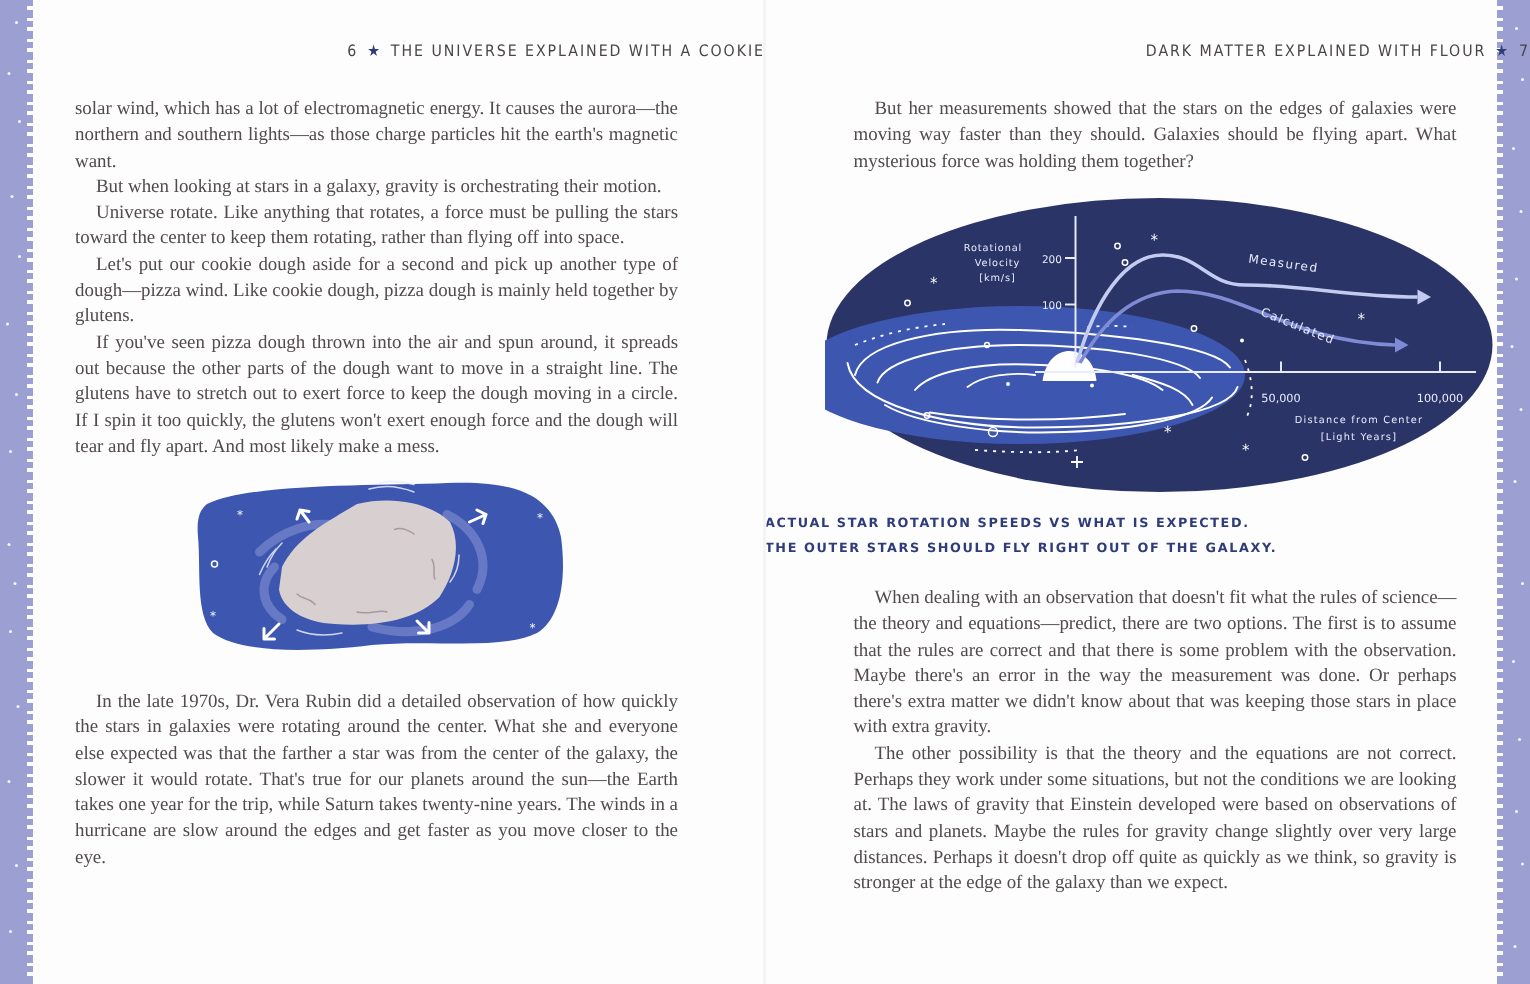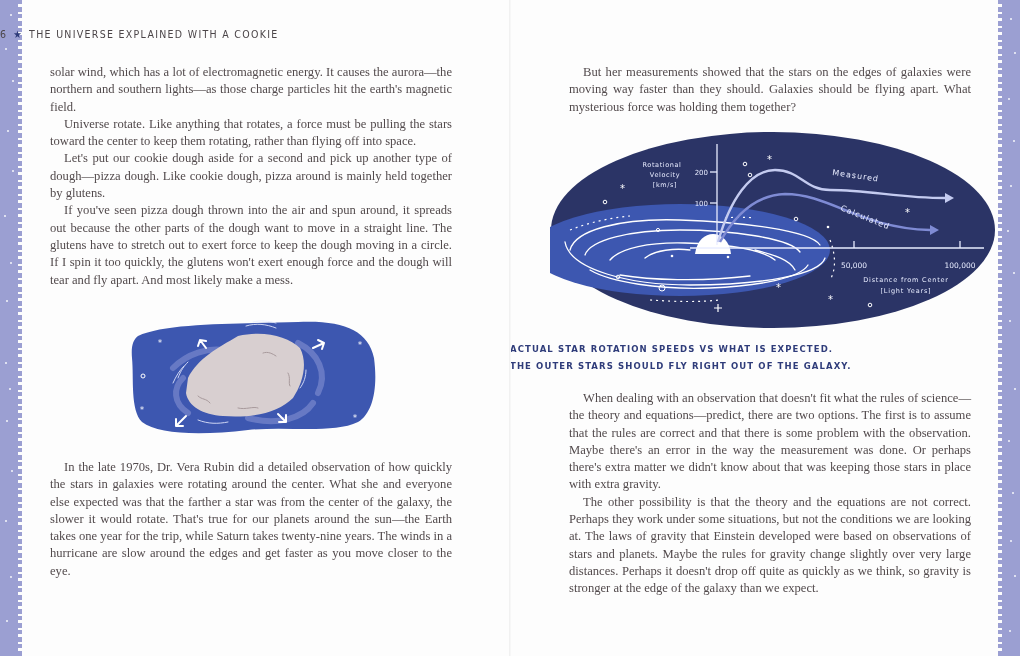--- a/index.html
+++ b/index.html
@@ -14,21 +14,21 @@
     .edge-right { right: 0; }
     .edge::before {
       content: ""; position: absolute; top: 0; bottom: 0; width: 5px;
       background: repeating-linear-gradient(180deg, #9b9fd2 0 4px, transparent 4px 7px, #9b9fd2 7px 12px, transparent 12px 14px);
     }
     .edge-left::before { right: -4px; }
     .edge-right::before { left: -4px; }
     .edge .dot { position: absolute; width: 2px; height: 2px; background: #fff; border-radius: 50%; opacity: .9; }
 
     .running-head {
-      position: absolute; top: 28px; left: 0; right: 0; text-align: left;
+      position: absolute; top: 28px; left: 0; right: 0; text-align: right;
       font-family: "DejaVu Sans Condensed", "DejaVu Sans", sans-serif;
       font-size: 10.5px; letter-spacing: 1.3px; color: #4b4548; text-transform: uppercase;
     }
     .running-head .star { color: #2f3c7a; margin: 0 6px; }
 
     .text { position: absolute; font-family: "Liberation Serif", serif; font-size: 12.6px; line-height: 17.3px; color: #524a4c; text-align: justify; }
     .text p { text-indent: 14px; }
     .text p.noindent { text-indent: 0; }
 
     .left .text.t1 { left: 50px; width: 402px; top: 64px; }
@@ -71,23 +71,24 @@
       <span class="dot" style="top:520px;left:5px"></span>
       <span class="dot" style="top:576px;left:10px"></span>
       <span class="dot" style="top:620px;left:6px"></span>
     </div>
 
     <div class="running-head">
       <span>6</span><span class="star">★</span><span>The Universe Explained with a Cookie</span>
     </div>
 
     <div class="text t1">
-      <p class="noindent">solar wind, which has a lot of electromagnetic energy. It causes the aurora—the northern and southern lights—as those charge particles hit the earth's magnetic field.</p>
+      <p class="noindent">solar wind, which has a lot of electromagnetic energy. It causes the aurora—the northern and southern lights—as those charge particles hit the earth's magnetic want.</p>
+      <p>But when looking at stars in a galaxy, gravity is orchestrating their motion.</p>
       <p>Universe rotate. Like anything that rotates, a force must be pulling the stars toward the center to keep them rotating, rather than flying off into space.</p>
-      <p>Let's put our cookie dough aside for a second and pick up another type of dough—pizza dough. Like cookie dough, pizza around is mainly held together by glutens.</p>
+      <p>Let's put our cookie dough aside for a second and pick up another type of dough—pizza wind. Like cookie dough, pizza dough is mainly held together by glutens.</p>
       <p>If you've seen pizza dough thrown into the air and spun around, it spreads out because the other parts of the dough want to move in a straight line. The glutens have to stretch out to exert force to keep the dough moving in a circle. If I spin it too quickly, the glutens won't exert enough force and the dough will tear and fly apart. And most likely make a mess.</p>
     </div>
 
     <svg class="dough-illus" viewBox="0 0 250 120">
       <path d="M10,18 C40,4 120,6 170,4 C215,2 240,12 246,40 C250,70 245,95 230,104 C205,116 160,108 120,112 C70,118 30,116 14,104 C2,92 6,60 4,40 C3,28 5,22 10,18 Z" fill="#3d57b0"></path>
       <g fill="none" stroke="#8a96d6" stroke-width="6" opacity=".55" stroke-linecap="round">
         <path d="M45,50 C60,35 80,30 95,32"></path>
         <path d="M170,25 C190,35 200,55 190,75"></path>
         <path d="M60,95 C45,85 45,70 55,60"></path>
         <path d="M120,100 C150,108 175,100 185,85"></path>
@@ -138,20 +139,23 @@
       <span class="dot" style="top:272px;left:11px"></span>
       <span class="dot" style="top:320px;left:7px"></span>
       <span class="dot" style="top:388px;left:12px"></span>
       <span class="dot" style="top:440px;left:6px"></span>
       <span class="dot" style="top:492px;left:10px"></span>
       <span class="dot" style="top:540px;left:8px"></span>
       <span class="dot" style="top:575px;left:12px"></span>
       <span class="dot" style="top:630px;left:7px"></span>
     </div>
 
+    <div class="running-head">
+      <span>Dark Matter Explained with Flour</span><span class="star">★</span><span>7</span>
+    </div>
 
     <div class="text t1">
       <p>But her measurements showed that the stars on the edges of galaxies were moving way faster than they should. Galaxies should be flying apart. What mysterious force was holding them together?</p>
     </div>
 
     <svg class="galaxy-illus" viewBox="0 0 446 200" font-family="DejaVu Sans, sans-serif">
       <ellipse cx="223" cy="100" rx="222" ry="98" fill="#2b3466"></ellipse>
       <ellipse cx="130" cy="120" rx="150" ry="46" fill="#3d57b0"></ellipse>
       <g fill="none" stroke="#fff" stroke-width="1.3" stroke-linecap="round">
         <path d="M20,120 C25,100 70,88 130,90 C190,92 260,100 270,115"></path>

